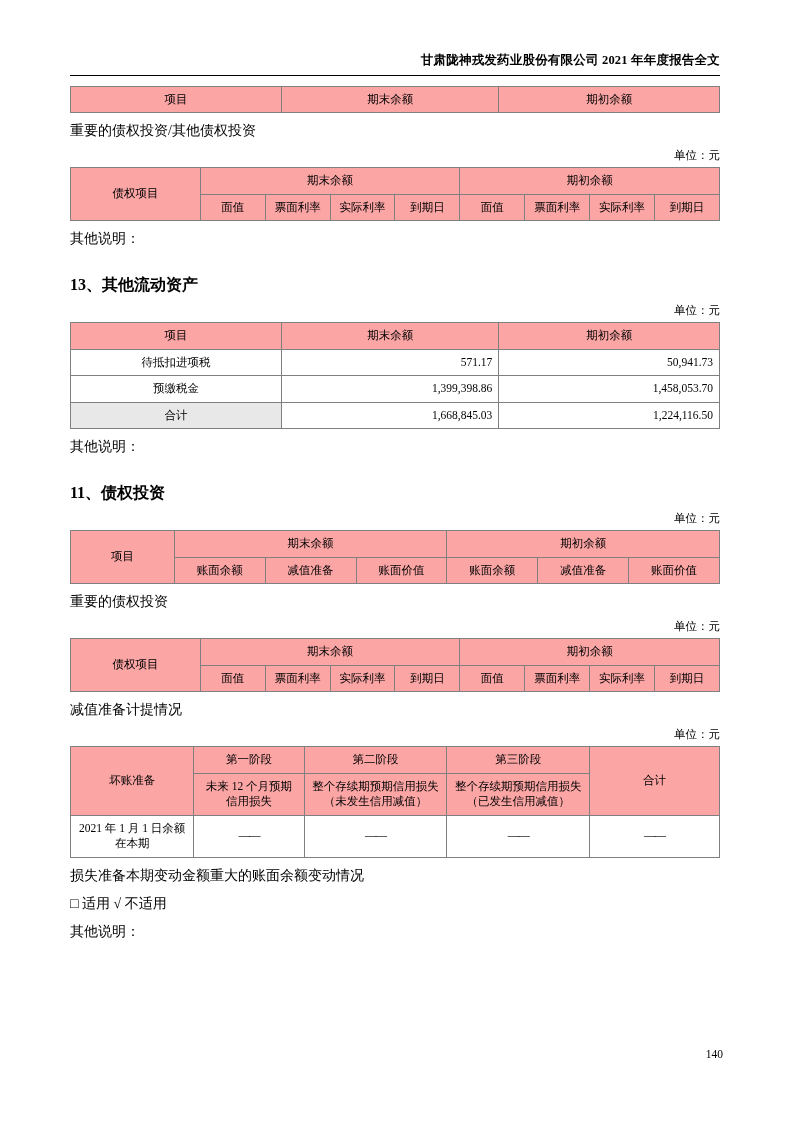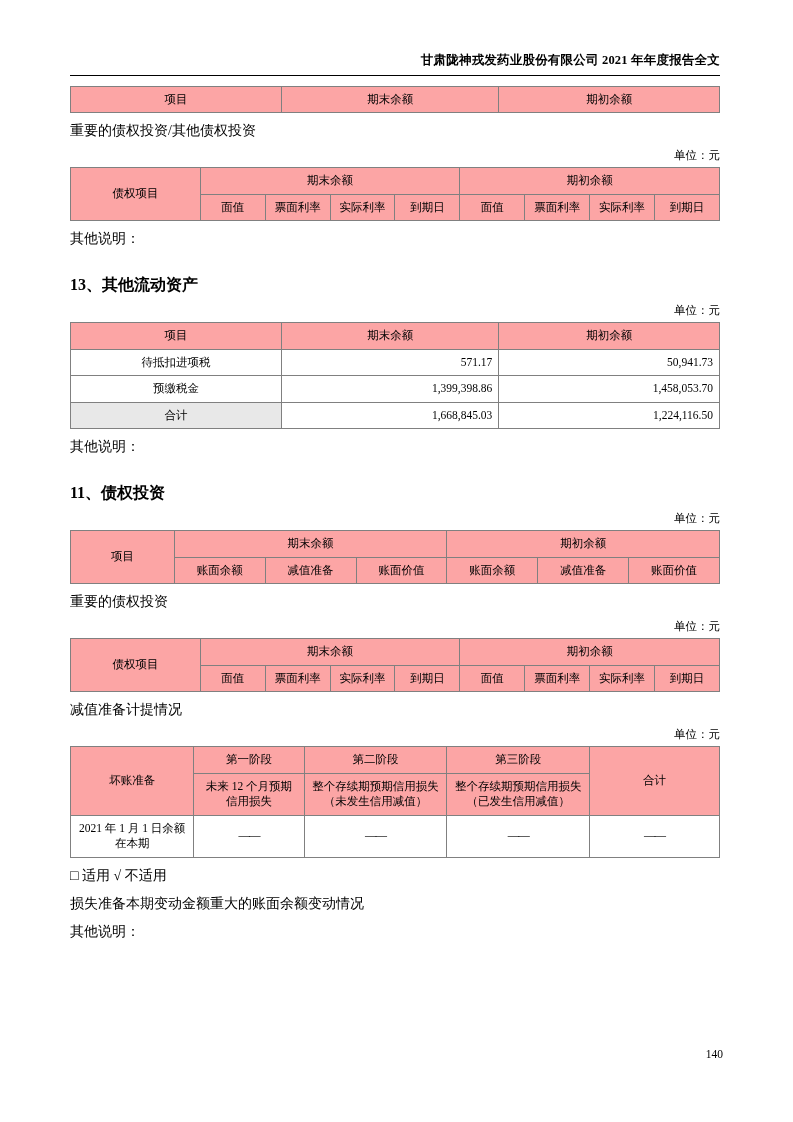--- a/index.html
+++ b/index.html
@@ -281,21 +281,21 @@
         <tr>
           <td class="celll">2021 年 1 月 1 日余额在本期</td>
           <td class="cellc dash">——</td>
           <td class="cellc dash">——</td>
           <td class="cellc dash">——</td>
           <td class="cellc dash">——</td>
         </tr>
       </tbody>
     </table>
 
+    <div class="note">损失准备本期变动金额重大的账面余额变动情况</div>
     <div class="note">□ 适用 √ 不适用</div>
-    <div class="note">损失准备本期变动金额重大的账面余额变动情况</div>
     <div class="note">其他说明：</div>
 
   </div>
 
   <div class="pagenum">140</div>
 
 </div>
 
 </body></html>

